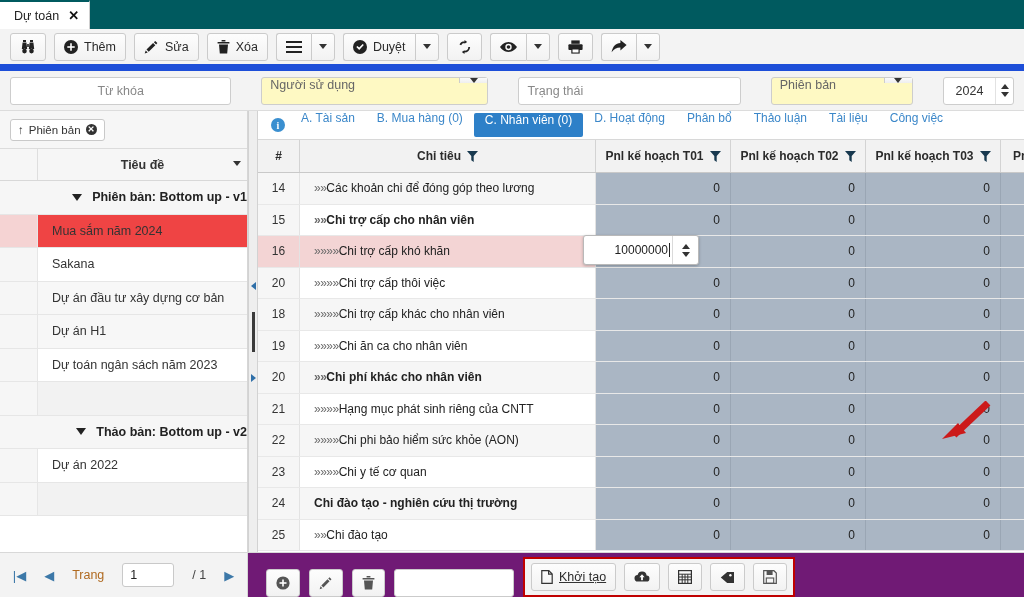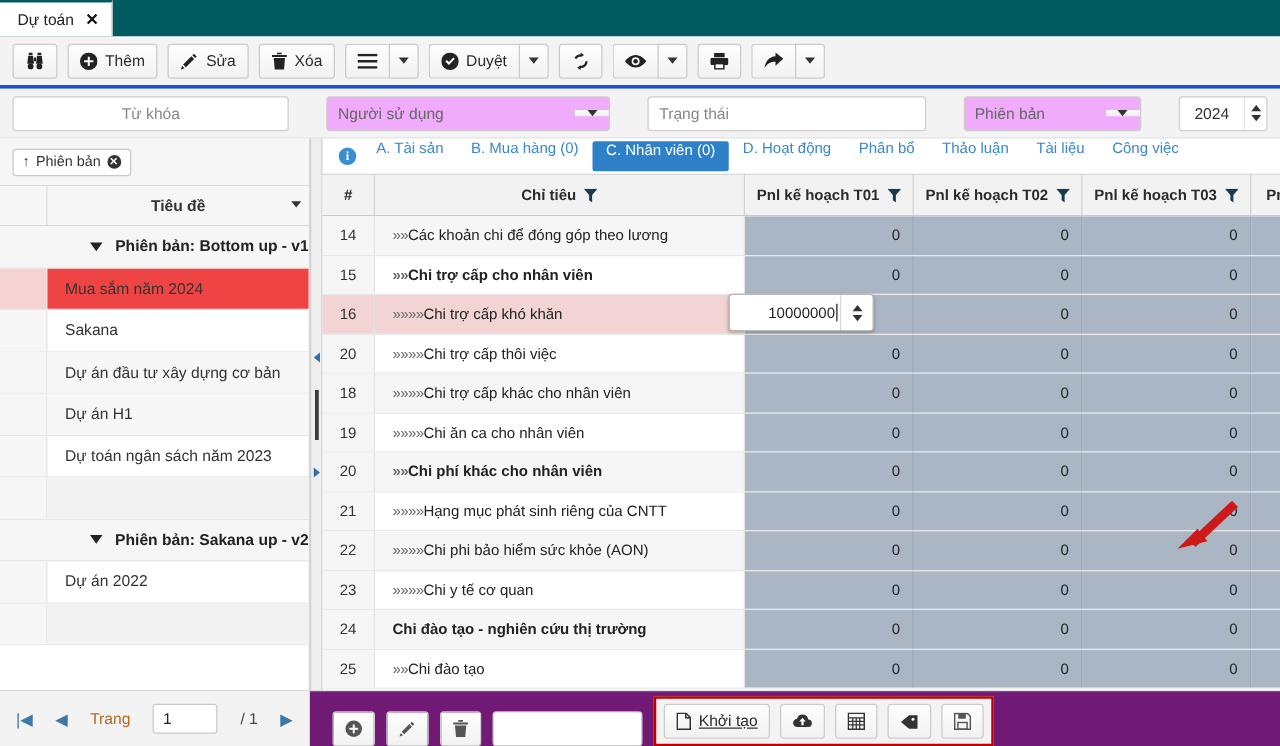--- a/index.html
+++ b/index.html
@@ -46,21 +46,21 @@
     font-size: 13px;
     color: #111;
     cursor: pointer;
     line-height: 1;
   }
 
   
   .toolbar {
     flex: 0 0 42px;
     background: #f3f3f3;
-    border-bottom: 3px solid #1d4ed8;
+    border-bottom: 7px solid #1d4ed8;
     display: flex;
     align-items: center;
     padding: 0 10px;
     gap: 8px;
   }
   .btn {
     height: 28px;
     min-width: 30px;
     background: linear-gradient(#fdfdfd,#f2f2f2);
     border: 1px solid #cbcbcb;
@@ -108,22 +108,22 @@
     padding: 0 8px;
     font-size: 12.5px;
     color: #555;
   }
   .field.ph { color: #888; }
   .combo {
     height: 28px;
     display: flex;
     border: 1px solid #cdcdcd;
     border-radius: 3px;
-    background: #f0abfc;
-    align-items: center;
+    background: #fef9c3;
+    align-items: flex-start;
   }
   .combo .cval {
     display: flex; align-items: center;
     padding: 0 8px; font-size: 12.5px; color: #666;
     flex: 1;
   }
   .combo .cbtn {
     width: 28px;
     background: linear-gradient(#fbfbfb,#eeeeee);
     border-left: 1px solid #cdcdcd;
@@ -563,21 +563,21 @@
         </div>
 
         <div class="lrow blank">
           <div class="cc1"></div>
           <div class="cc2"></div>
         </div>
 
         <div class="lrow group">
           <div class="gfull">
             <span class="tri-down"></span>
-            <span>Phiên bản: Sakana up - v2</span>
+            <span>Thảo bản: Bottom up - v2</span>
           </div>
         </div>
 
         <div class="lrow">
           <div class="cc1"></div>
           <div class="cc2">Dự án 2022</div>
         </div>
 
         <div class="lrow blank">
           <div class="cc1"></div>

